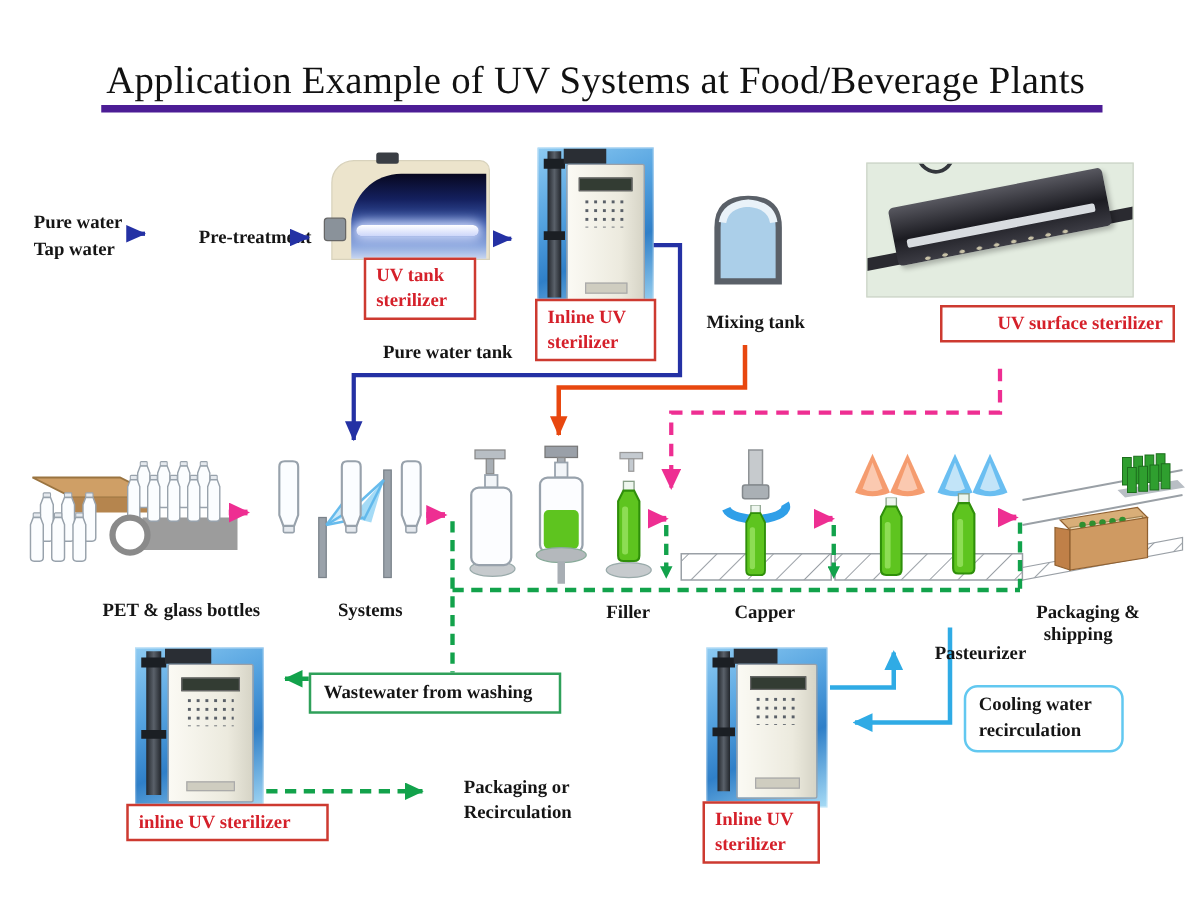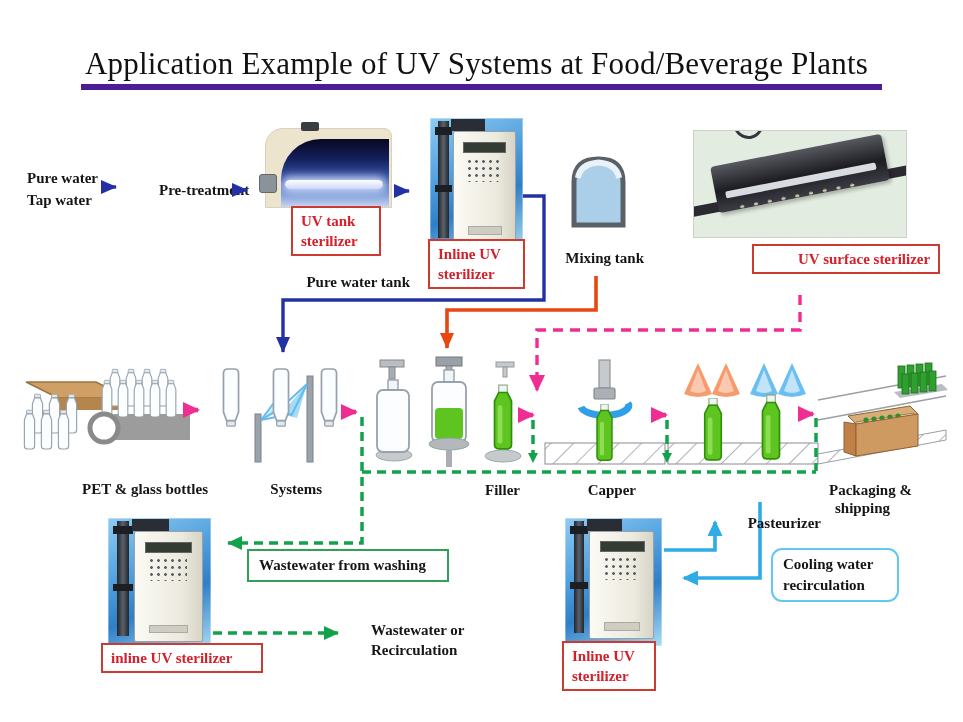--- a/index.html
+++ b/index.html
@@ -335,25 +335,25 @@
     <div class="cab-body">
       <div class="cab-lcd"></div>
         <div class="cab-btns"></div>
         <div class="cab-vent"></div>
     </div>
   </div>
   <div class="redbox" style="left:101px;top:643px;width:142px;">
       <div>inline UV sterilizer</div>
   </div>
 
-  <div class="notebox greenbox" style="left:247px;top:549px;width:178px;">
+  <div class="notebox greenbox" style="left:247px;top:538px;width:178px;">
     <div>Wastewater from washing</div>
   </div>
   <div class="lbl" style="left:371px;top:620px;line-height:20px;">
-    <div>Wastewater or</div>
+    <div>Packaging or</div>
       <div>Recirculation</div>
   </div>
 
   <div class="cabinet" style="left:565px;top:518px;width:97px;height:128px">
     <div class="cab-pipe"></div>
     <div class="cab-top"></div>
     <div class="cab-body">
       <div class="cab-lcd"></div>
         <div class="cab-btns"></div>
         <div class="cab-vent"></div>

